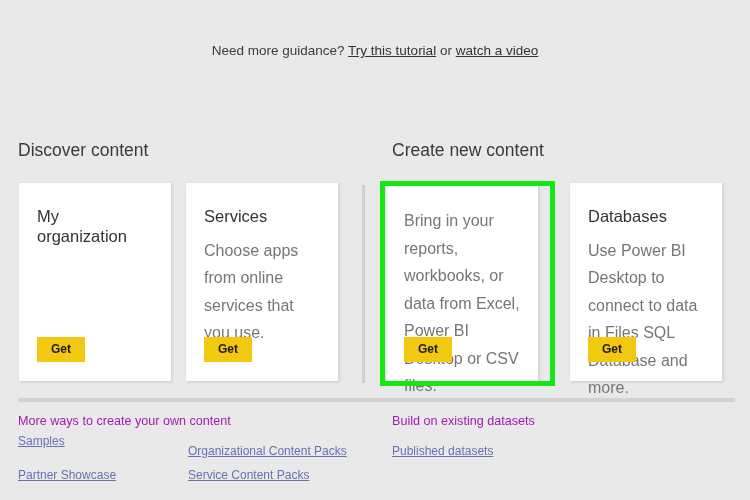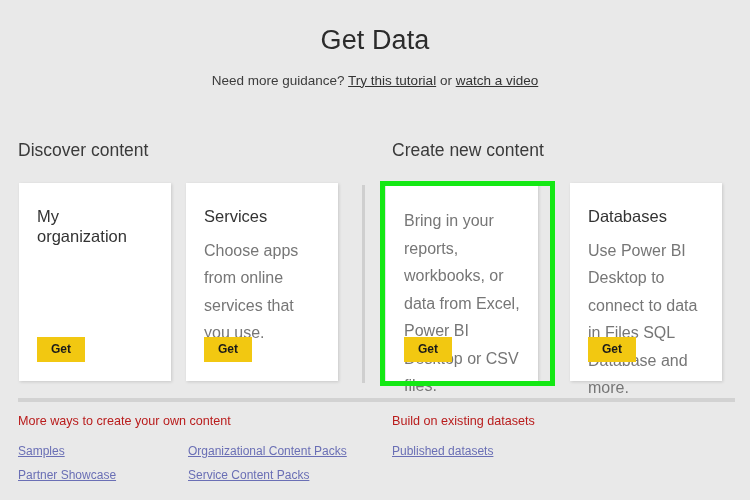--- a/index.html
+++ b/index.html
@@ -148,44 +148,43 @@
 
   
   .footer {
     position: absolute;
     top: 414px;
     left: 0;
     width: 750px;
   }
   .footer-heading {
     font-size: 12.6px;
-    color: #b91c1c;
+    color: #a21caf;
     line-height: 1.2;
   }
   .footer-left-heading { position: absolute; left: 18px; top: 0; }
   .footer-right-heading { position: absolute; left: 392px; top: 0; }
 
   .footer-link {
     position: absolute;
     font-size: 12px;
     color: #6a6fb5;
     text-decoration: underline;
     white-space: nowrap;
   }
-  .fl-samples        { left: 18px;  top: 30px; text-align: center; }
+  .fl-samples        { left: 18px;  top: 20px; text-align: center; }
   .fl-partner        { left: 18px;  top: 54px; }
   .fl-orgpacks       { left: 188px; top: 30px; }
   .fl-servicepacks   { left: 188px; top: 54px; }
   .fl-published      { left: 392px; top: 30px; }
 </style>
 </head>
 <body>
 
 <div class="page-header">
-  <h1 class="page-title">Get Data</h1>
   <div class="page-subtitle">
     <span>Need more guidance?</span>
     <a href="#">Try this tutorial</a>
     <span>or</span>
     <a href="#">watch a video</a>
   </div>
 </div>
 
 <div class="columns">
 

